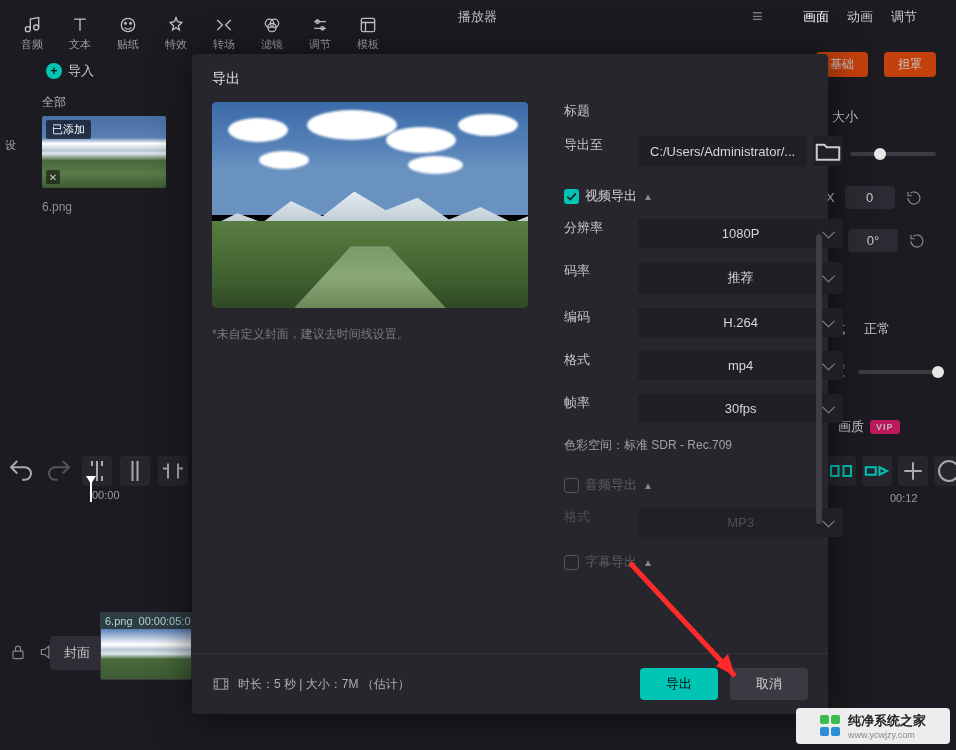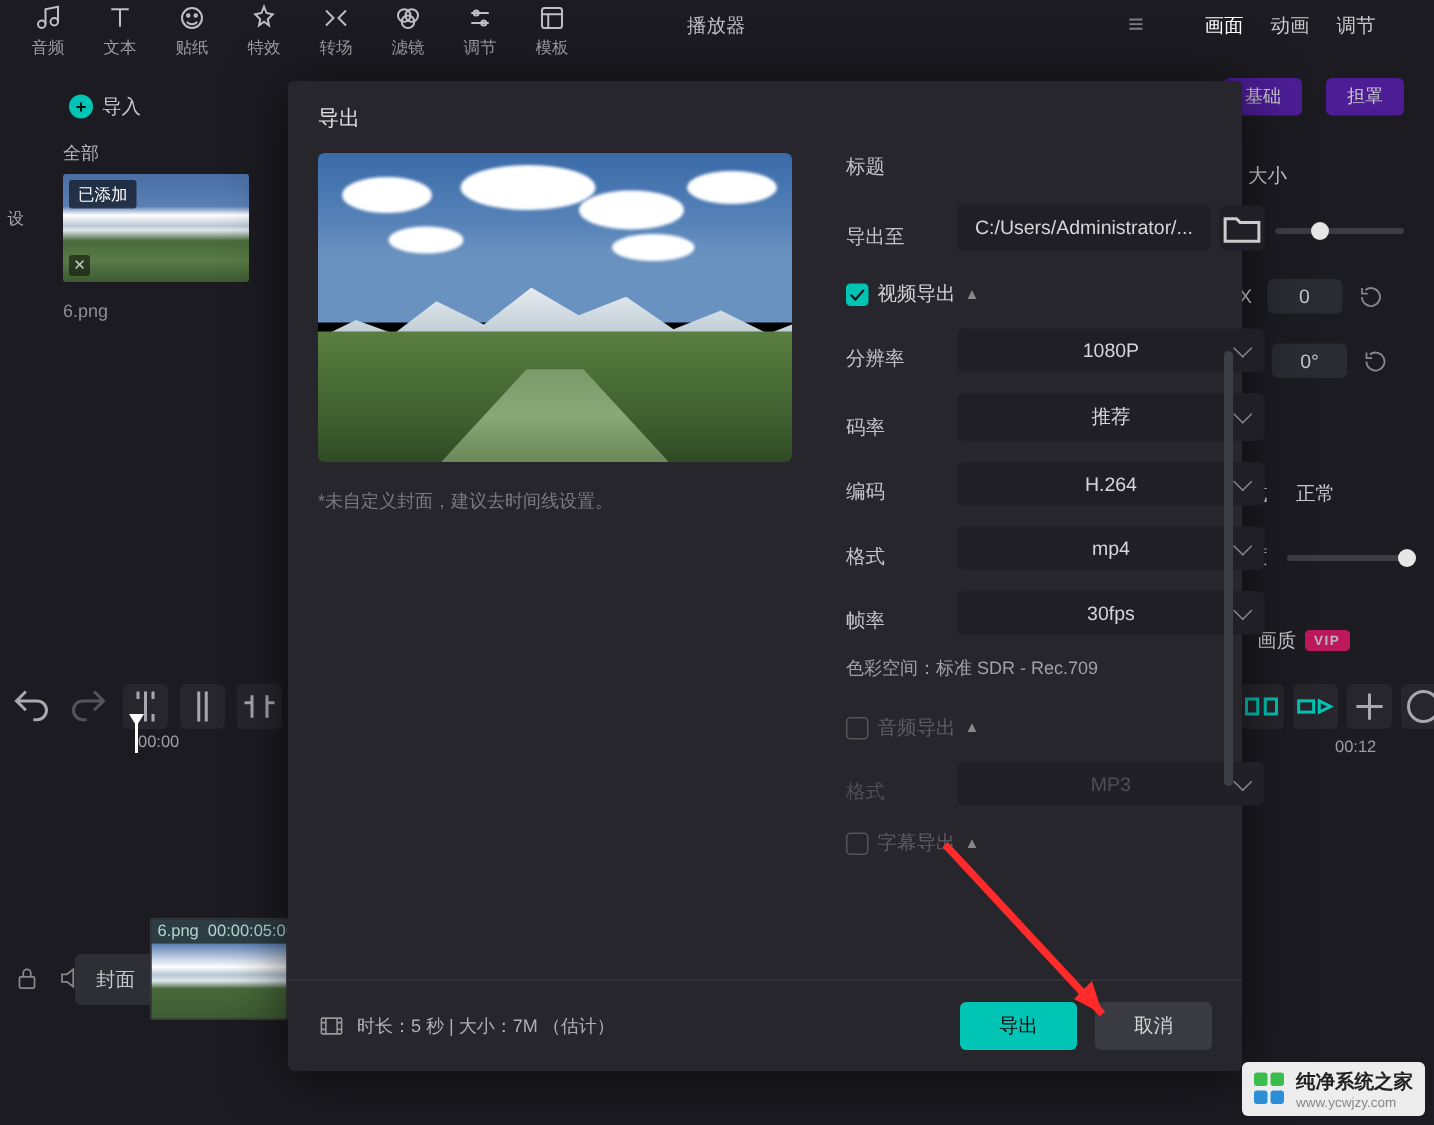--- a/index.html
+++ b/index.html
@@ -1,25 +1,25 @@
 <!DOCTYPE html>
 <html><head>
 <meta charset="utf-8">
 <style>
 *{margin:0;padding:0;box-sizing:border-box;font-family:"Microsoft YaHei",sans-serif;-webkit-font-smoothing:antialiased}
 body{background:#1b1b21;color:#c8c8ca;width:956px;height:750px;overflow:hidden;position:relative;font-size:13px}
 .toolbar{display:flex;gap:8px;padding:0 12px;height:38px;align-items:flex-start}
-.tool{display:flex;flex-direction:column;align-items:center;color:#9c9ca2;font-size:11px;gap:2px;min-width:40px;padding-top:2px}
+.tool{display:flex;flex-direction:column;align-items:center;color:#9c9ca2;font-size:11px;gap:2px;min-width:40px;padding-top:15px}
 .tool .ic{width:20px;height:20px;display:flex;align-items:center;justify-content:center}
 .tool svg{stroke:#bfbfc4;fill:none;stroke-width:1.6}
 .player-title{position:absolute;left:458px;top:8px;color:#bfbfc4;font-size:13px}
 .player-menu{position:absolute;left:752px;top:6px;color:#7d7d84;font-size:18px}
 .right-tabs{position:absolute;left:803px;top:8px;display:flex;gap:18px;color:#c8c8ca;font-size:13px}
 .right-tabs .act{color:#fff}
-.btn-pill{position:absolute;background:#4c1d95;color:#c8c8ca;font-size:12px;padding:4px 14px;border-radius:4px}
+.btn-pill{position:absolute;background:#c2410c;color:#c8c8ca;font-size:12px;padding:4px 14px;border-radius:4px}
 .import{position:absolute;left:46px;top:62px;display:flex;align-items:center;gap:6px;color:#c8c8ca;font-size:13px}
 .import .plus{width:16px;height:16px;background:#00c4b4;border-radius:50%;color:#0b0b0c;font-weight:bold;display:flex;align-items:center;justify-content:center;font-size:12px}
 .all-label{position:absolute;left:42px;top:94px;color:#b4b4b8;font-size:12px}
 .thumb{position:absolute;left:42px;top:116px;width:124px}
 .thumb .img{width:124px;height:72px;background:linear-gradient(#4a6fa5 0%,#5a7fb5 30%,#fff 38%,#b8c8d4 48%,#dfe8ef 52%,#486a3a 62%,#5a7a48 80%,#3d5a32 100%);border-radius:2px;position:relative}
 .thumb .tag{position:absolute;top:4px;left:4px;background:rgba(0,0,0,0.6);color:#fff;font-size:11px;padding:2px 6px;border-radius:2px}
 .thumb .x{position:absolute;bottom:4px;left:4px;width:14px;height:14px;background:rgba(0,0,0,0.5);color:#ccc;font-size:10px;display:flex;align-items:center;justify-content:center;border-radius:2px}
 .thumb .cap{color:#8e8e94;font-size:12px;margin-top:12px}
 .side-label2{position:absolute;left:5px;top:138px;color:#aaa;font-size:11px}
 .right-panel{position:absolute;left:826px;top:110px;color:#c8c8ca;font-size:13px}
@@ -56,49 +56,49 @@
 .dlg-body{padding:0 20px;display:flex;gap:36px}
 .dlg-left{width:316px}
 .preview{width:316px;height:206px;border-radius:4px;overflow:hidden;position:relative;background:#000}
 .sky{position:absolute;inset:0;height:55%;background:linear-gradient(#3a6aa8 0%,#4876b0 20%,#5682b8 40%,#6a92c0 60%)}
 .cloud{position:absolute;background:#fff;border-radius:50%;filter:blur(1px)}
 .mountain{position:absolute;bottom:28%;left:0;right:0;height:30%;background:linear-gradient(180deg,#e8eef2 0%,#c4d0d8 50%,#8898a4 100%);clip-path:polygon(0 100%,0 60%,8% 40%,16% 55%,25% 20%,35% 45%,45% 5%,55% 35%,65% 15%,75% 50%,85% 30%,95% 55%,100% 45%,100% 100%)}
 .grass{position:absolute;bottom:0;left:0;right:0;height:42%;background:linear-gradient(180deg,#5a7e42 0%,#4d7038 30%,#3e5e2e 70%,#2f4a24 100%)}
 .river{position:absolute;bottom:0;left:20%;width:60%;height:30%;background:linear-gradient(180deg,#7a9a6a 0%,#8aa878 50%,#6a8858 100%);clip-path:polygon(40% 0,60% 0,90% 100%,10% 100%)}
 .preview-note{color:#7a7a80;font-size:12px;margin-top:18px}
 .dlg-right{flex:1;position:relative}
-.fld{display:flex;align-items:flex-end;margin-bottom:16px}
+.fld{display:flex;align-items:flex-start;margin-bottom:16px}
 .fld .lbl{width:74px;color:#c4c4c8;font-size:13px}
 .fld .inp{flex:1;background:#1f1f25;border-radius:4px;padding:8px 12px;color:#d6d6d8;font-size:13px}
 .fld .folder{width:30px;height:30px;background:#1f1f25;border-radius:4px;margin-left:6px;display:flex;align-items:center;justify-content:center}
 .fld .folder svg{stroke:#ccc;fill:none;stroke-width:1.6}
 .section{display:flex;align-items:center;gap:6px;margin:20px 0 14px;color:#d4d4d6;font-size:13px}
 .chk{width:15px;height:15px;background:#00c4b4;border-radius:3px;display:flex;align-items:center;justify-content:center}
 .chk svg{stroke:#1a1a1e;stroke-width:2.5;fill:none}
 .chk-off{width:15px;height:15px;border:1.5px solid #555;border-radius:3px}
 .section .arr{color:#888;font-size:10px}
-.drop{display:flex;align-items:flex-end;margin-bottom:14px}
+.drop{display:flex;align-items:flex-start;margin-bottom:14px}
 .drop .lbl{width:74px;color:#c4c4c8;font-size:13px}
 .drop .sel{flex:1;background:#1f1f25;border-radius:4px;padding:7px 12px;color:#d6d6d8;font-size:13px;display:flex;justify-content:center;position:relative}
 .drop .sel::after{content:"";position:absolute;right:10px;top:50%;width:8px;height:8px;border-right:1.5px solid #888;border-bottom:1.5px solid #888;transform:translateY(-70%) rotate(45deg)}
 .colorspace{color:#a0a0a6;font-size:12px;margin:12px 0 22px}
 .section.disabled{color:#5c5c62}
 .drop.disabled .lbl{color:#4e4e54}
 .drop.disabled .sel{color:#4e4e54;background:#202026}
 .dlg-scroll{position:absolute;right:6px;top:180px;width:6px;height:290px;background:#3e3e46;border-radius:3px}
 .dlg-footer{position:absolute;bottom:0;left:0;right:0;padding:14px 20px;display:flex;align-items:center;border-top:1px solid #34343a}
 .duration{display:flex;align-items:center;gap:8px;color:#b0b0b4;font-size:12px}
 .duration svg{stroke:#999;fill:none;stroke-width:1.4}
 .btns{margin-left:auto;display:flex;gap:12px}
 .btn{padding:7px 26px;border-radius:4px;font-size:13px;cursor:pointer}
 .btn-primary{background:#00c4b4;color:#0a0a0c}
 .btn-cancel{background:#3a3a42;color:#d4d4d6}
 .arrow{position:absolute;left:620px;top:558px;width:160px;height:140px;z-index:200;pointer-events:none}
 .arrow svg{width:100%;height:100%}
-.watermark{position:absolute;right:6px;bottom:6px;z-index:300;display:flex;align-items:center;gap:6px;background:rgba(255,255,255,0.92);padding:4px 8px;border-radius:4px}
+.watermark{position:absolute;right:6px;bottom:6px;z-index:300;display:flex;align-items:center;gap:6px;background:rgba(255,255,255,0.92);padding:4px 24px;border-radius:4px}
 .wm-ic{display:flex;flex-wrap:wrap;width:22px;height:22px;gap:2px}
 .wm-ic span{width:9px;height:9px;border-radius:2px}
 .wm-txt{font-size:13px;color:#222;font-weight:600}
 .wm-sub{font-size:9px;color:#888}
 </style>
 </head>
 <body>
 
 <div class="toolbar">
   <div class="tool">

